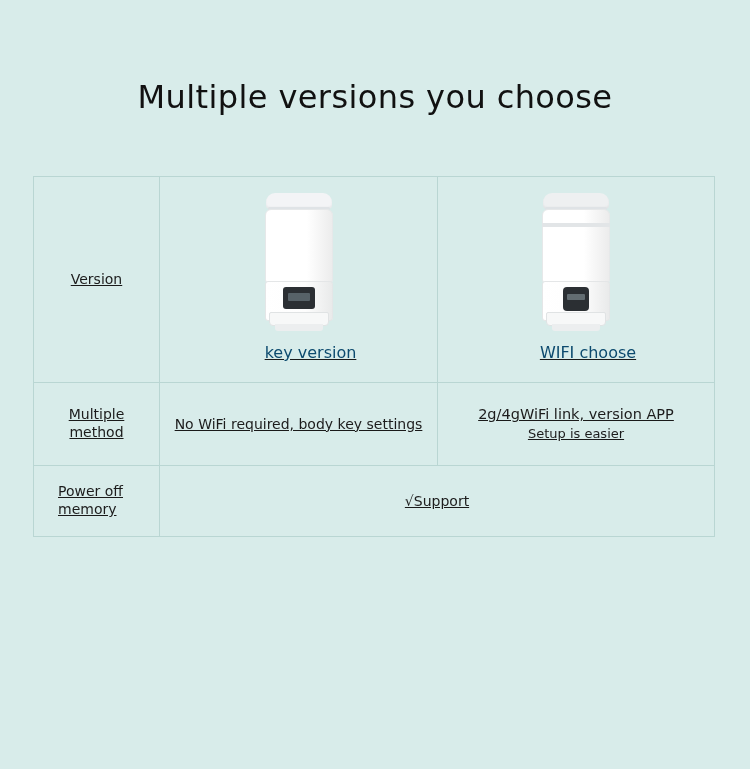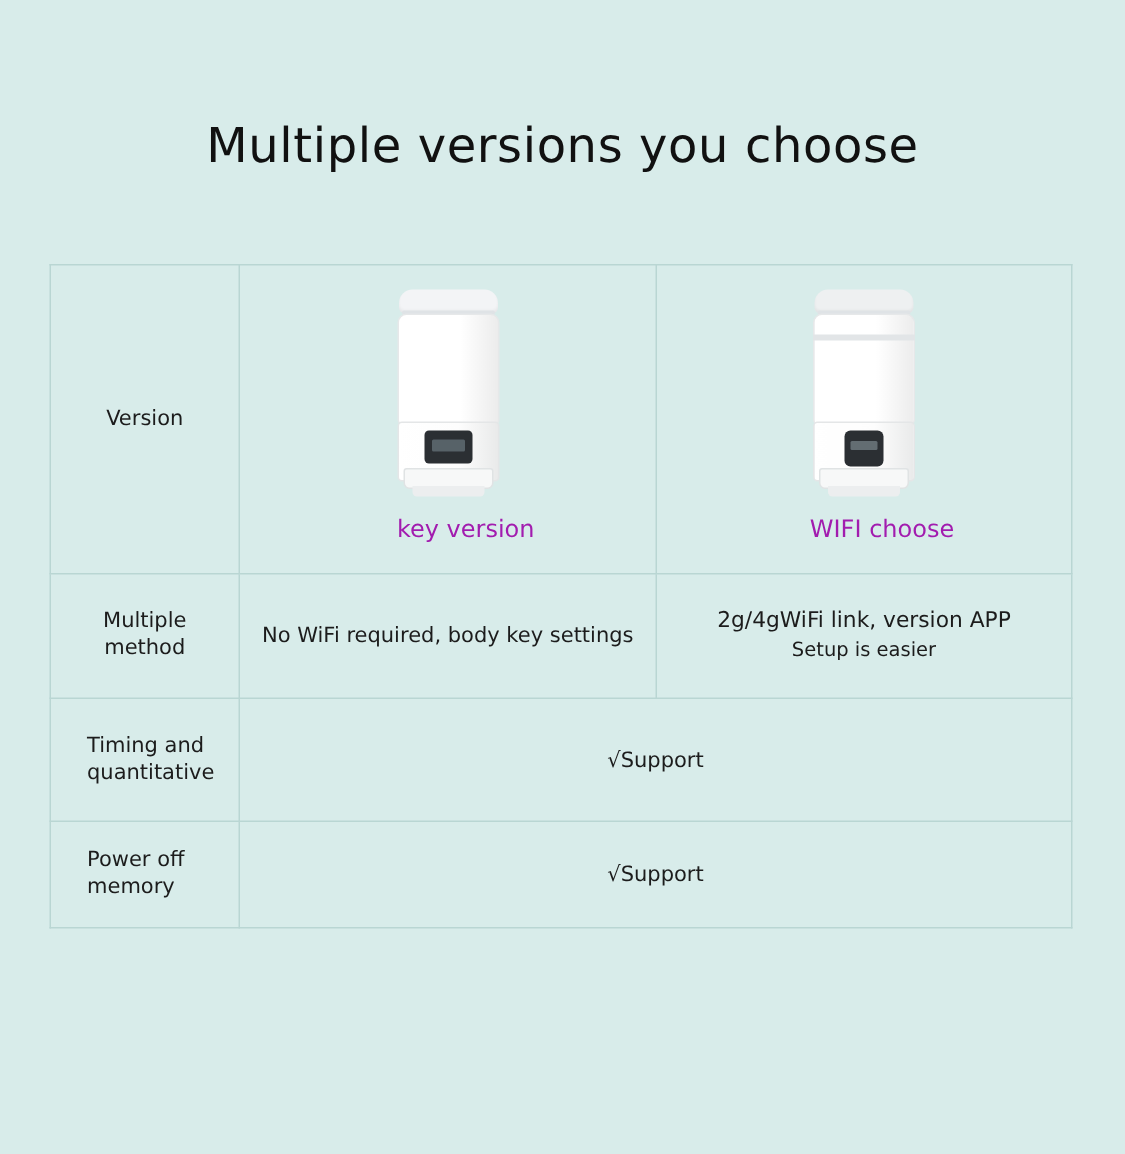--- a/index.html
+++ b/index.html
@@ -26,20 +26,21 @@
     letter-spacing: 0.4px;
     color: #111;
   }
   .comparison-table {
     position: absolute;
     left: 33px;
     top: 176px;
     width: 619px;
     border-collapse: collapse;
     table-layout: fixed;
+    text-decoration: underline;
   }
   .comparison-table td {
     border: 1px solid #b9d6d3;
     padding: 0;
     vertical-align: middle;
     text-align: center;
     font-size: 14px;
     color: #1c1c1c;
   }
   .col-label { width: 126px; }
@@ -66,21 +67,21 @@
     flex-direction: column;
     align-items: center;
     justify-content: flex-start;
     height: 100%;
     padding-top: 16px;
     box-sizing: border-box;
   }
   .caption {
     font-size: 16px;
     margin-top: 10px;
-    color: #a21caf;
+    color: #0c4a6e;
     margin-left: 24px;
   }
   .cell-text {
     font-size: 13px;
     line-height: 1.45;
     padding: 0 12px;
   }
   .cell-text.lead {
     font-size: 14.5px;
   }
@@ -264,23 +265,19 @@
         <div>method</div>
       </td>
       <td class="cell-text">No WiFi required, body key settings</td>
       <td>
         <div class="cell-text lead">2g/4gWiFi link, version APP</div>
         <div class="cell-text">Setup is easier</div>
       </td>
     </tr>
 
 
-    <tr class="row-timing">
-      <td class="label-cell left-pad">Timing and quantitative</td>
-      <td class="support-text span-cell-timing" colspan="2">√Support</td>
-    </tr>
 
     <tr class="row-power">
       <td class="label-cell left-pad">Power off memory</td>
       <td class="support-text span-cell-power" colspan="2">√Support</td>
     </tr>
   </tbody>
 </table>
 
 </body></html>

